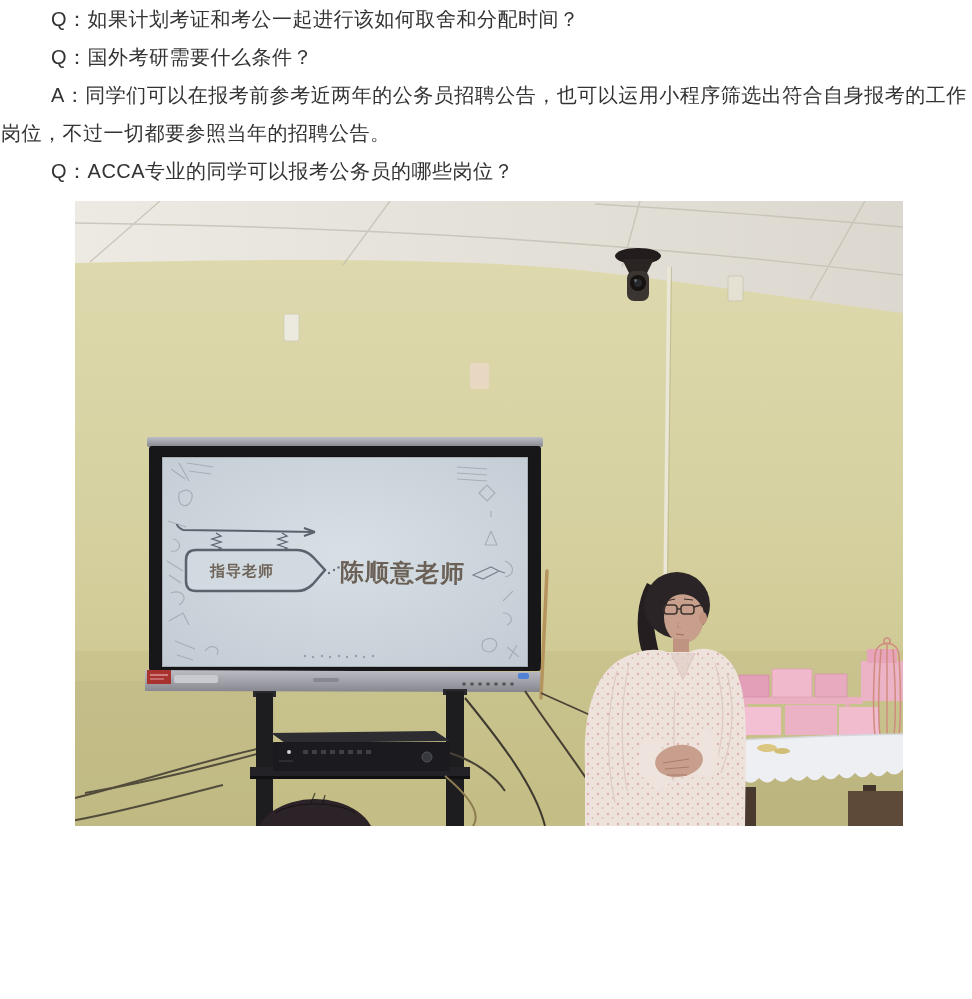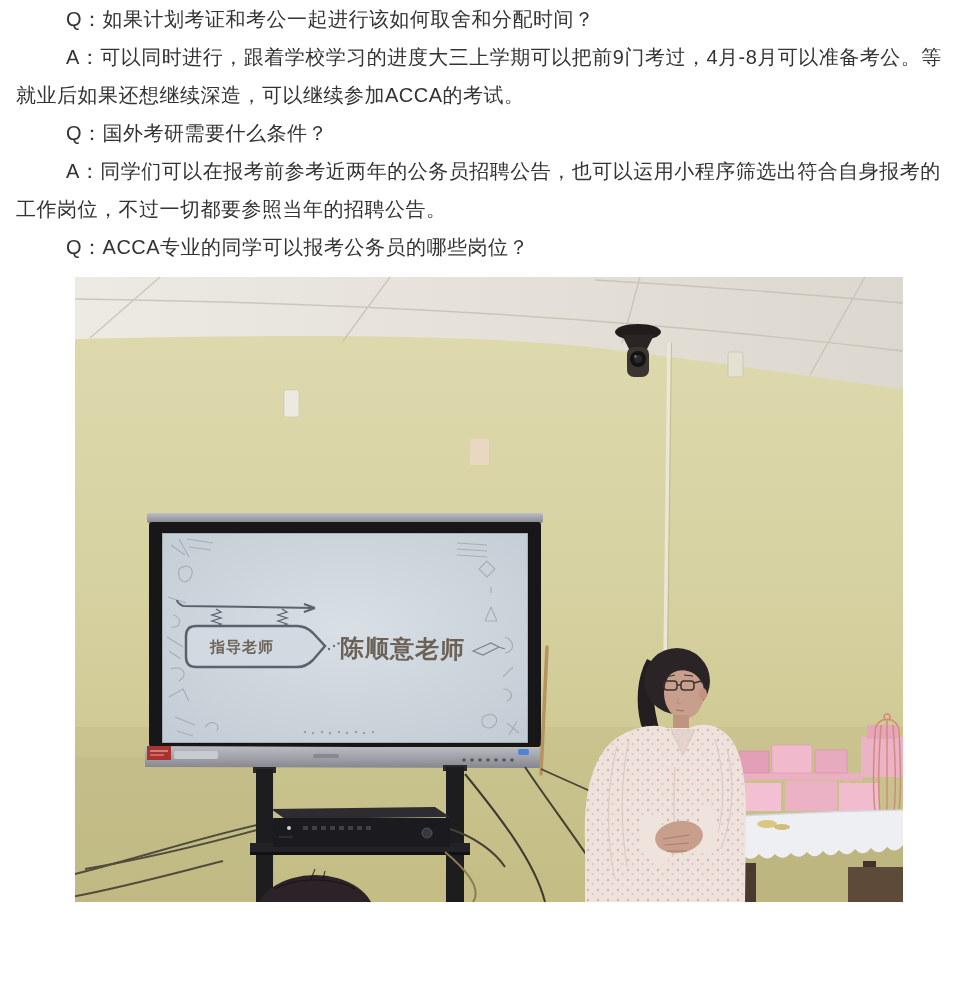--- a/index.html
+++ b/index.html
@@ -1,28 +1,27 @@
 <!DOCTYPE html>
 <html><head>
 <meta charset="utf-8">
 <style>
   html,body{margin:0;padding:0;background:#ffffff;}
   body{width:972px;height:999px;overflow:hidden;font-family:"Liberation Sans","DejaVu Sans",sans-serif;}
-  .article{padding:0 16px;color:#333333;font-size:20px;line-height:38px;}
+  .article{padding:0 1px;color:#333333;font-size:20px;line-height:38px;}
   .article p{margin:0;text-indent:50px;letter-spacing:0.5px;}
   .photo-figure{margin:11px 0 0 75px;width:828px;height:653px;}
   .photo-figure svg{display:block;}
   text{font-family:"Liberation Sans","DejaVu Sans",sans-serif;}
 </style>
 </head>
 <body>
 
 <div class="article">
   <p>Q：如果计划考证和考公一起进行该如何取舍和分配时间？</p>
-  <p>A：可以同时进行，跟着学校学习的进度大三上学期可以把前9门考过，4月-8月可以准备考公。等就业后如果还想继续深造，可以继续参加ACCA的考试。</p>
   <p>Q：国外考研需要什么条件？</p>
   <p>A：同学们可以在报考前参考近两年的公务员招聘公告，也可以运用小程序筛选出符合自身报考的工作岗位，不过一切都要参照当年的招聘公告。</p>
   <p>Q：ACCA专业的同学可以报考公务员的哪些岗位？</p>
 </div>
 
 <figure class="photo-figure">
 <svg width="828" height="625" viewBox="0 0 828 625" xmlns="http://www.w3.org/2000/svg">
   <defs>
     <linearGradient id="wallG" x1="0" y1="0" x2="0" y2="1">
       <stop offset="0" stop-color="#e0dbb0"></stop>

